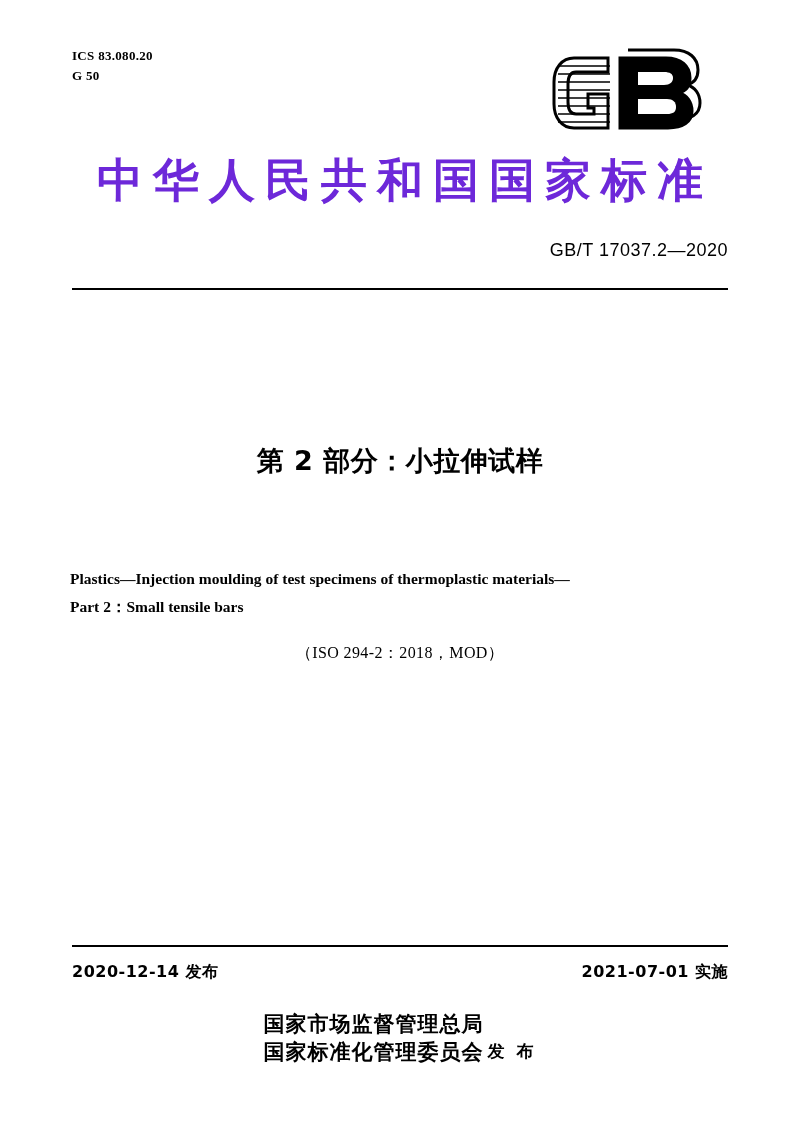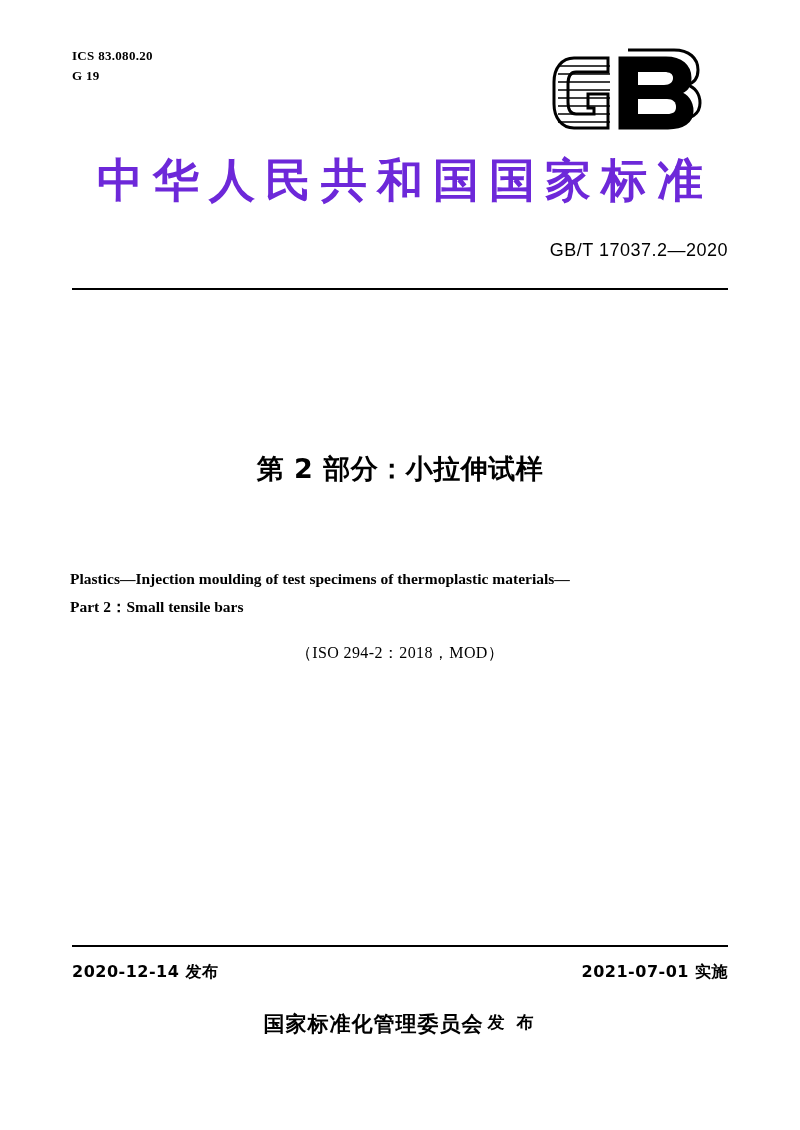--- a/index.html
+++ b/index.html
@@ -98,21 +98,20 @@
     top: 440px;
     text-align: center;
     font-family: "DejaVu Sans", sans-serif;
     font-weight: bold;
     font-size: 27px;
     line-height: 1.55;
     letter-spacing: 0.5px;
   }
   .title-zh .line2 {
     display: block;
-    margin-top: 8px;
   }
 
   .title-en {
     position: absolute;
     left: 70px;
     right: 70px;
     top: 565px;
     text-align: left;
     font-family: "Liberation Serif", serif;
     font-weight: bold;
@@ -180,21 +179,21 @@
     padding-bottom: 4px;
   }
 </style>
 </head>
 <body>
 
 <div class="page">
 
   <div class="ics-block">
     <div>ICS 83.080.20</div>
-    <div>G 19</div>
+    <div>G 50</div>
   </div>
 
   <div class="gb-logo">
     <svg width="180" height="92" viewBox="0 0 180 92" xmlns="http://www.w3.org/2000/svg">
       <g fill="none" stroke="#000" stroke-width="3">
 
         <path d="M60,12 L26,12 C14,12 6,22 6,36 L6,58 C6,72 14,82 26,82 L60,82 L60,48 L40,48 L40,62 L46,62 L46,68 L28,68 C22,68 20,63 20,56 L20,38 C20,31 22,26 28,26 L60,26 Z"></path>
 
         <path d="M10,20 L62,20 M10,28 L62,28 M10,36 L62,36 M10,44 L62,44 M10,52 L62,52 M10,60 L62,60 M10,68 L62,68 M10,76 L62,76" stroke-width="1.3"></path>
 
@@ -224,18 +223,19 @@
 
   <div class="iso-ref">（ISO 294-2：2018，MOD）</div>
 
   <div class="rule-bottom"></div>
 
   <div class="date-issue">2020-12-14 发布</div>
   <div class="date-impl">2021-07-01 实施</div>
 
   <div class="publisher">
     <div class="publisher-names">
+      <div>国家市场监督管理总局</div>
       <div>国家标准化管理委员会</div>
     </div>
     <div class="publisher-verb">发 布</div>
   </div>
 
 </div>
 
 </body></html>

